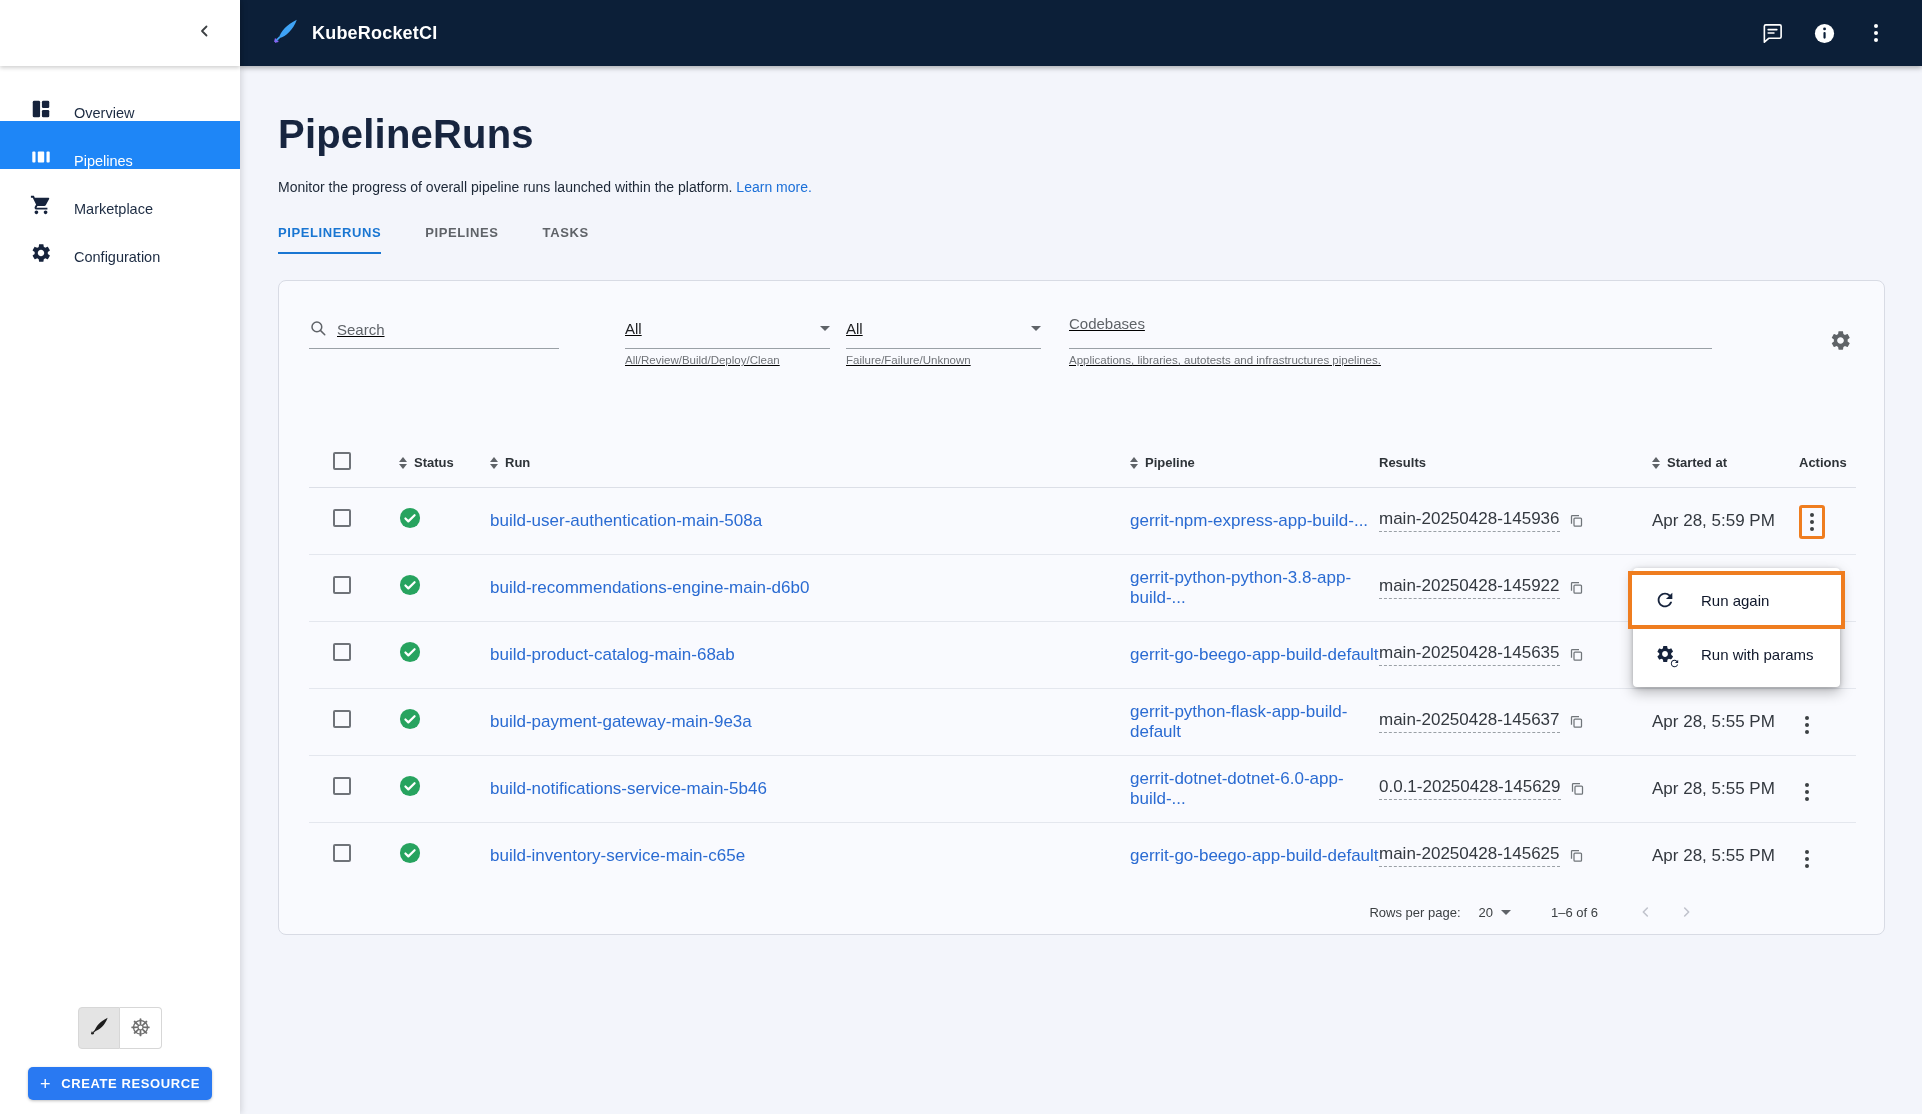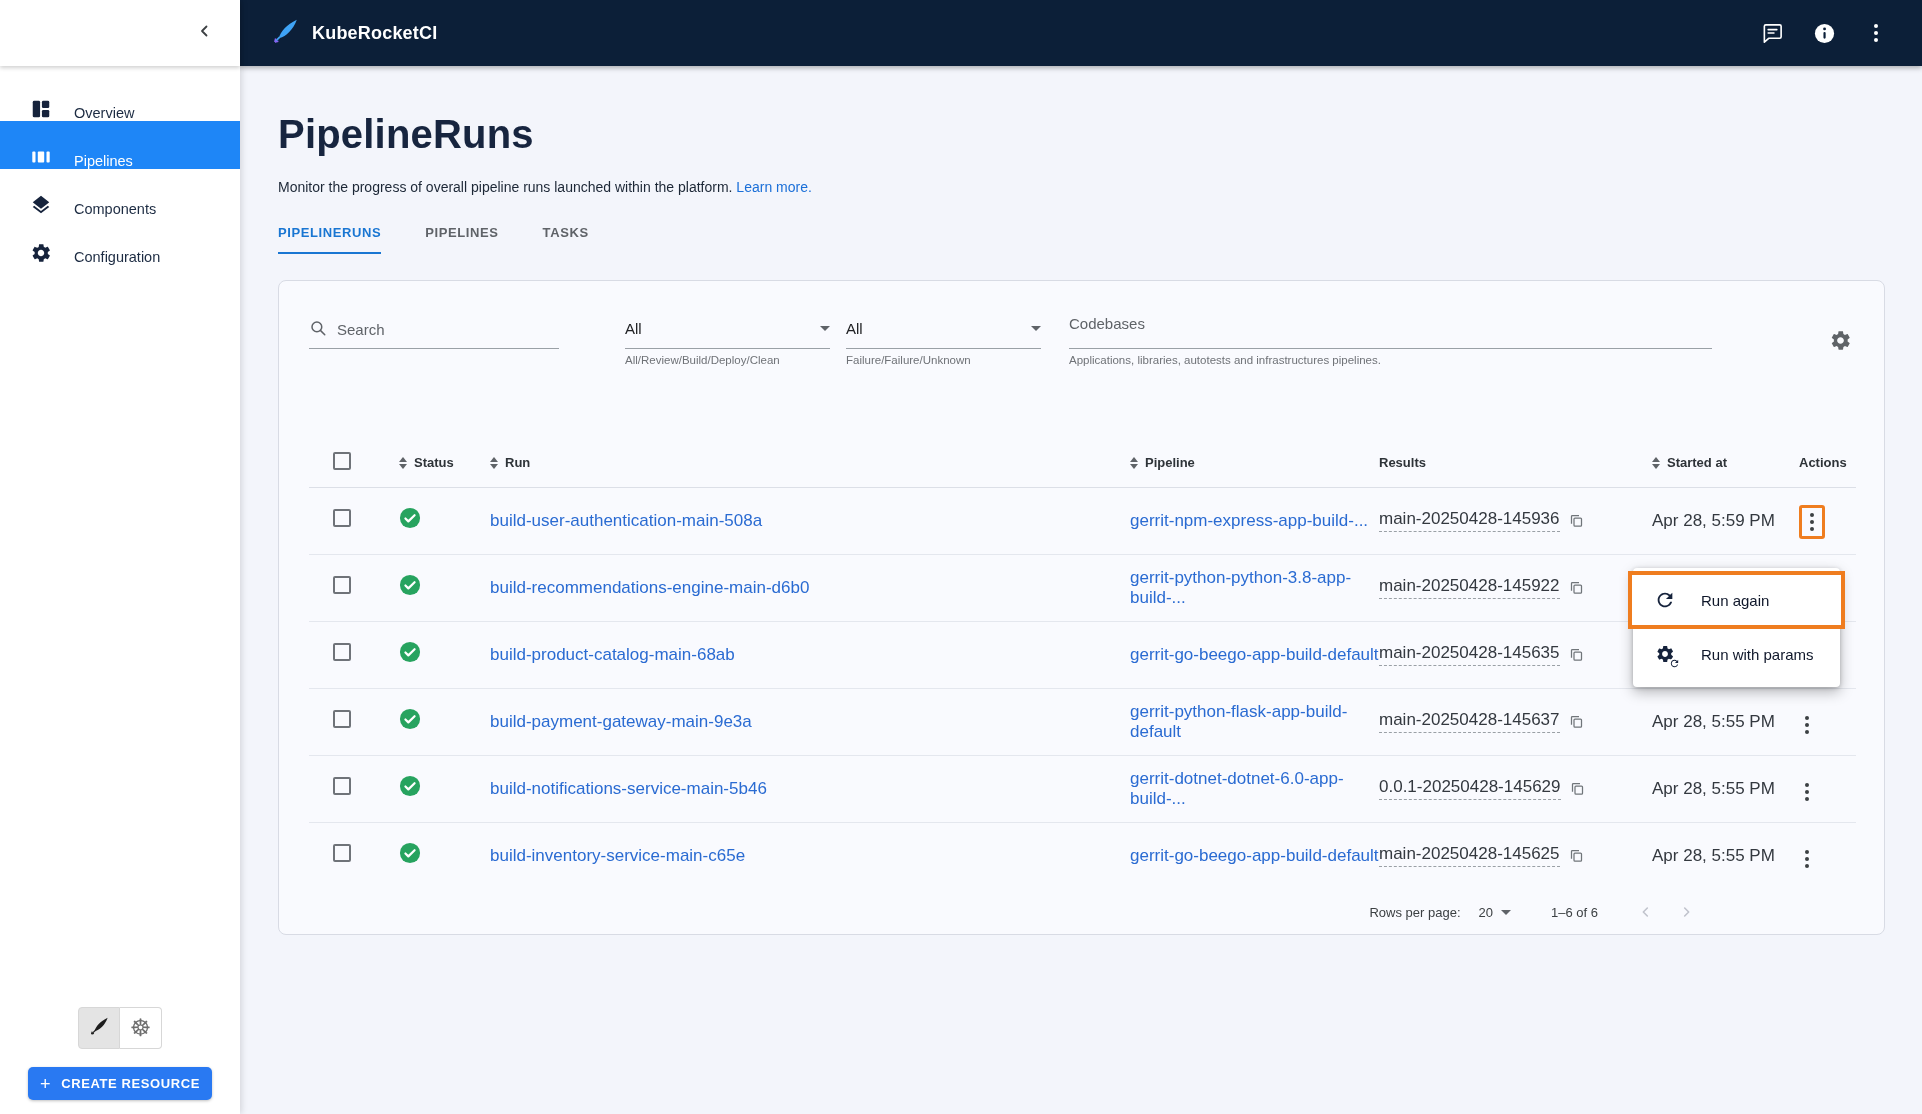--- a/index.html
+++ b/index.html
@@ -37,21 +37,21 @@
   .content { flex:1; padding:46px 38px 0 38px; overflow:hidden; }
   .page-title { font-size:40px; font-weight:bold; color:#17253f; letter-spacing:.2px; }
   .page-desc { margin-top:22px; font-size:14px; color:#1c2736; }
   .learn-more { color:#1a6fd8; cursor:pointer; }
   .tabs { margin-top:30px; display:flex; gap:44px; }
   .tab { font-size:13px; font-weight:bold; letter-spacing:.6px; color:#5f6368; padding-bottom:12px; cursor:pointer; border-bottom:2px solid transparent; }
   .tab.active { color:#1976d2; border-bottom-color:#1976d2; }
 
   
   .card { margin-top:26px; width:1607px; height:655px; background:#f9fafe; border:1px solid #d8dbe4; border-radius:8px; position:relative; padding:0 30px; }
-  .filters { display:flex; padding-top:34px; }
+  .filters { display:flex; padding-top:34px;text-decoration:underline; }
   .ffield { display:flex; flex-direction:column; }
   .fline { height:34px; display:flex; align-items:flex-start; border-bottom:1px solid #9aa0a6; padding-bottom:6px; }
   .fhelper { margin-top:5px; font-size:11.5px; color:#6f7277; }
   .search-field { width:250px; margin-right:66px; }
   .search-field .fline { gap:10px; align-items:center; padding-bottom:4px; }
   .search-input { border:none; outline:none; background:transparent; font-family:"Liberation Sans",sans-serif; font-size:15px; color:#202124; width:100%; }
   .search-input::placeholder { color:#5f6368; opacity:1; }
   .select-field1 { width:205px; margin-right:16px; }
   .select-field2 { width:195px; margin-right:28px; }
   .select-line { display:flex; align-items:center; justify-content:space-between; }
@@ -128,24 +128,24 @@
               <rect x="2.5" y="6" width="3.5" height="12" rx="1"></rect>
               <rect x="8.5" y="6" width="7" height="12" rx="1"></rect>
               <rect x="18" y="6" width="3.5" height="12" rx="1"></rect>
             </svg>
         </span>
         <span class="nav-label">Pipelines</span>
       </div>
       <div class="nav-item">
         <span class="nav-icon">
           <svg width="22" height="22" viewBox="0 0 24 24" fill="#16233c">
-              <path d="M11.99 18.54l-7.37-5.73L3 14.07l9 7 9-7-1.63-1.27-7.38 5.74zM12 16l7.36-5.73L21 9l-9-7-9 7 1.63 1.27L12 16z"></path>
-            </svg>
-        </span>
-        <span class="nav-label">Components</span>
+              <path d="M7 18c-1.1 0-1.99.9-1.99 2S5.9 22 7 22s2-.9 2-2-.9-2-2-2zM1 2v2h2l3.6 7.59-1.35 2.45c-.16.28-.25.61-.25.96 0 1.1.9 2 2 2h12v-2H7.42c-.14 0-.25-.11-.25-.25l.03-.12.9-1.63h7.45c.75 0 1.41-.41 1.75-1.03l3.58-6.49c.08-.14.12-.31.12-.47 0-.55-.45-1-1-1H5.21l-.94-2H1zm16 16c-1.1 0-1.99.9-1.99 2s.89 2 1.99 2 2-.9 2-2-.9-2-2-2z"></path>
+            </svg>
+        </span>
+        <span class="nav-label">Marketplace</span>
       </div>
       <div class="nav-item">
         <span class="nav-icon">
           <svg width="22" height="22" viewBox="0 0 24 24" fill="#16233c">
               <path d="M19.4 13c.04-.33.06-.66.06-1s-.02-.67-.07-1l2.03-1.58c.18-.14.23-.41.11-.61l-1.92-3.32c-.12-.21-.37-.29-.59-.21l-2.39.96c-.5-.38-1.03-.7-1.62-.94L14.64 2.8c-.03-.23-.23-.4-.47-.4h-3.84c-.24 0-.44.17-.47.4l-.36 2.54c-.59.24-1.13.57-1.62.94l-2.39-.96c-.22-.08-.47 0-.59.21L3 8.85c-.12.2-.07.47.11.61L5.14 11c-.05.33-.08.66-.08 1s.03.67.08 1l-2.03 1.58c-.18.14-.23.41-.11.61l1.92 3.32c.12.21.37.29.59.21l2.39-.96c.5.38 1.03.7 1.62.94l.36 2.54c.03.23.23.4.47.4h3.84c.24 0 .44-.17.47-.4l.36-2.54c.59-.24 1.13-.57 1.62-.94l2.39.96c.22.08.47 0 .59-.21l1.92-3.32c.12-.2.07-.47-.11-.61L19.4 13zM12 15.5c-1.93 0-3.5-1.57-3.5-3.5s1.57-3.5 3.5-3.5 3.5 1.57 3.5 3.5-1.57 3.5-3.5 3.5z"></path>
             </svg>
         </span>
         <span class="nav-label">Configuration</span>
       </div>
     </nav>

